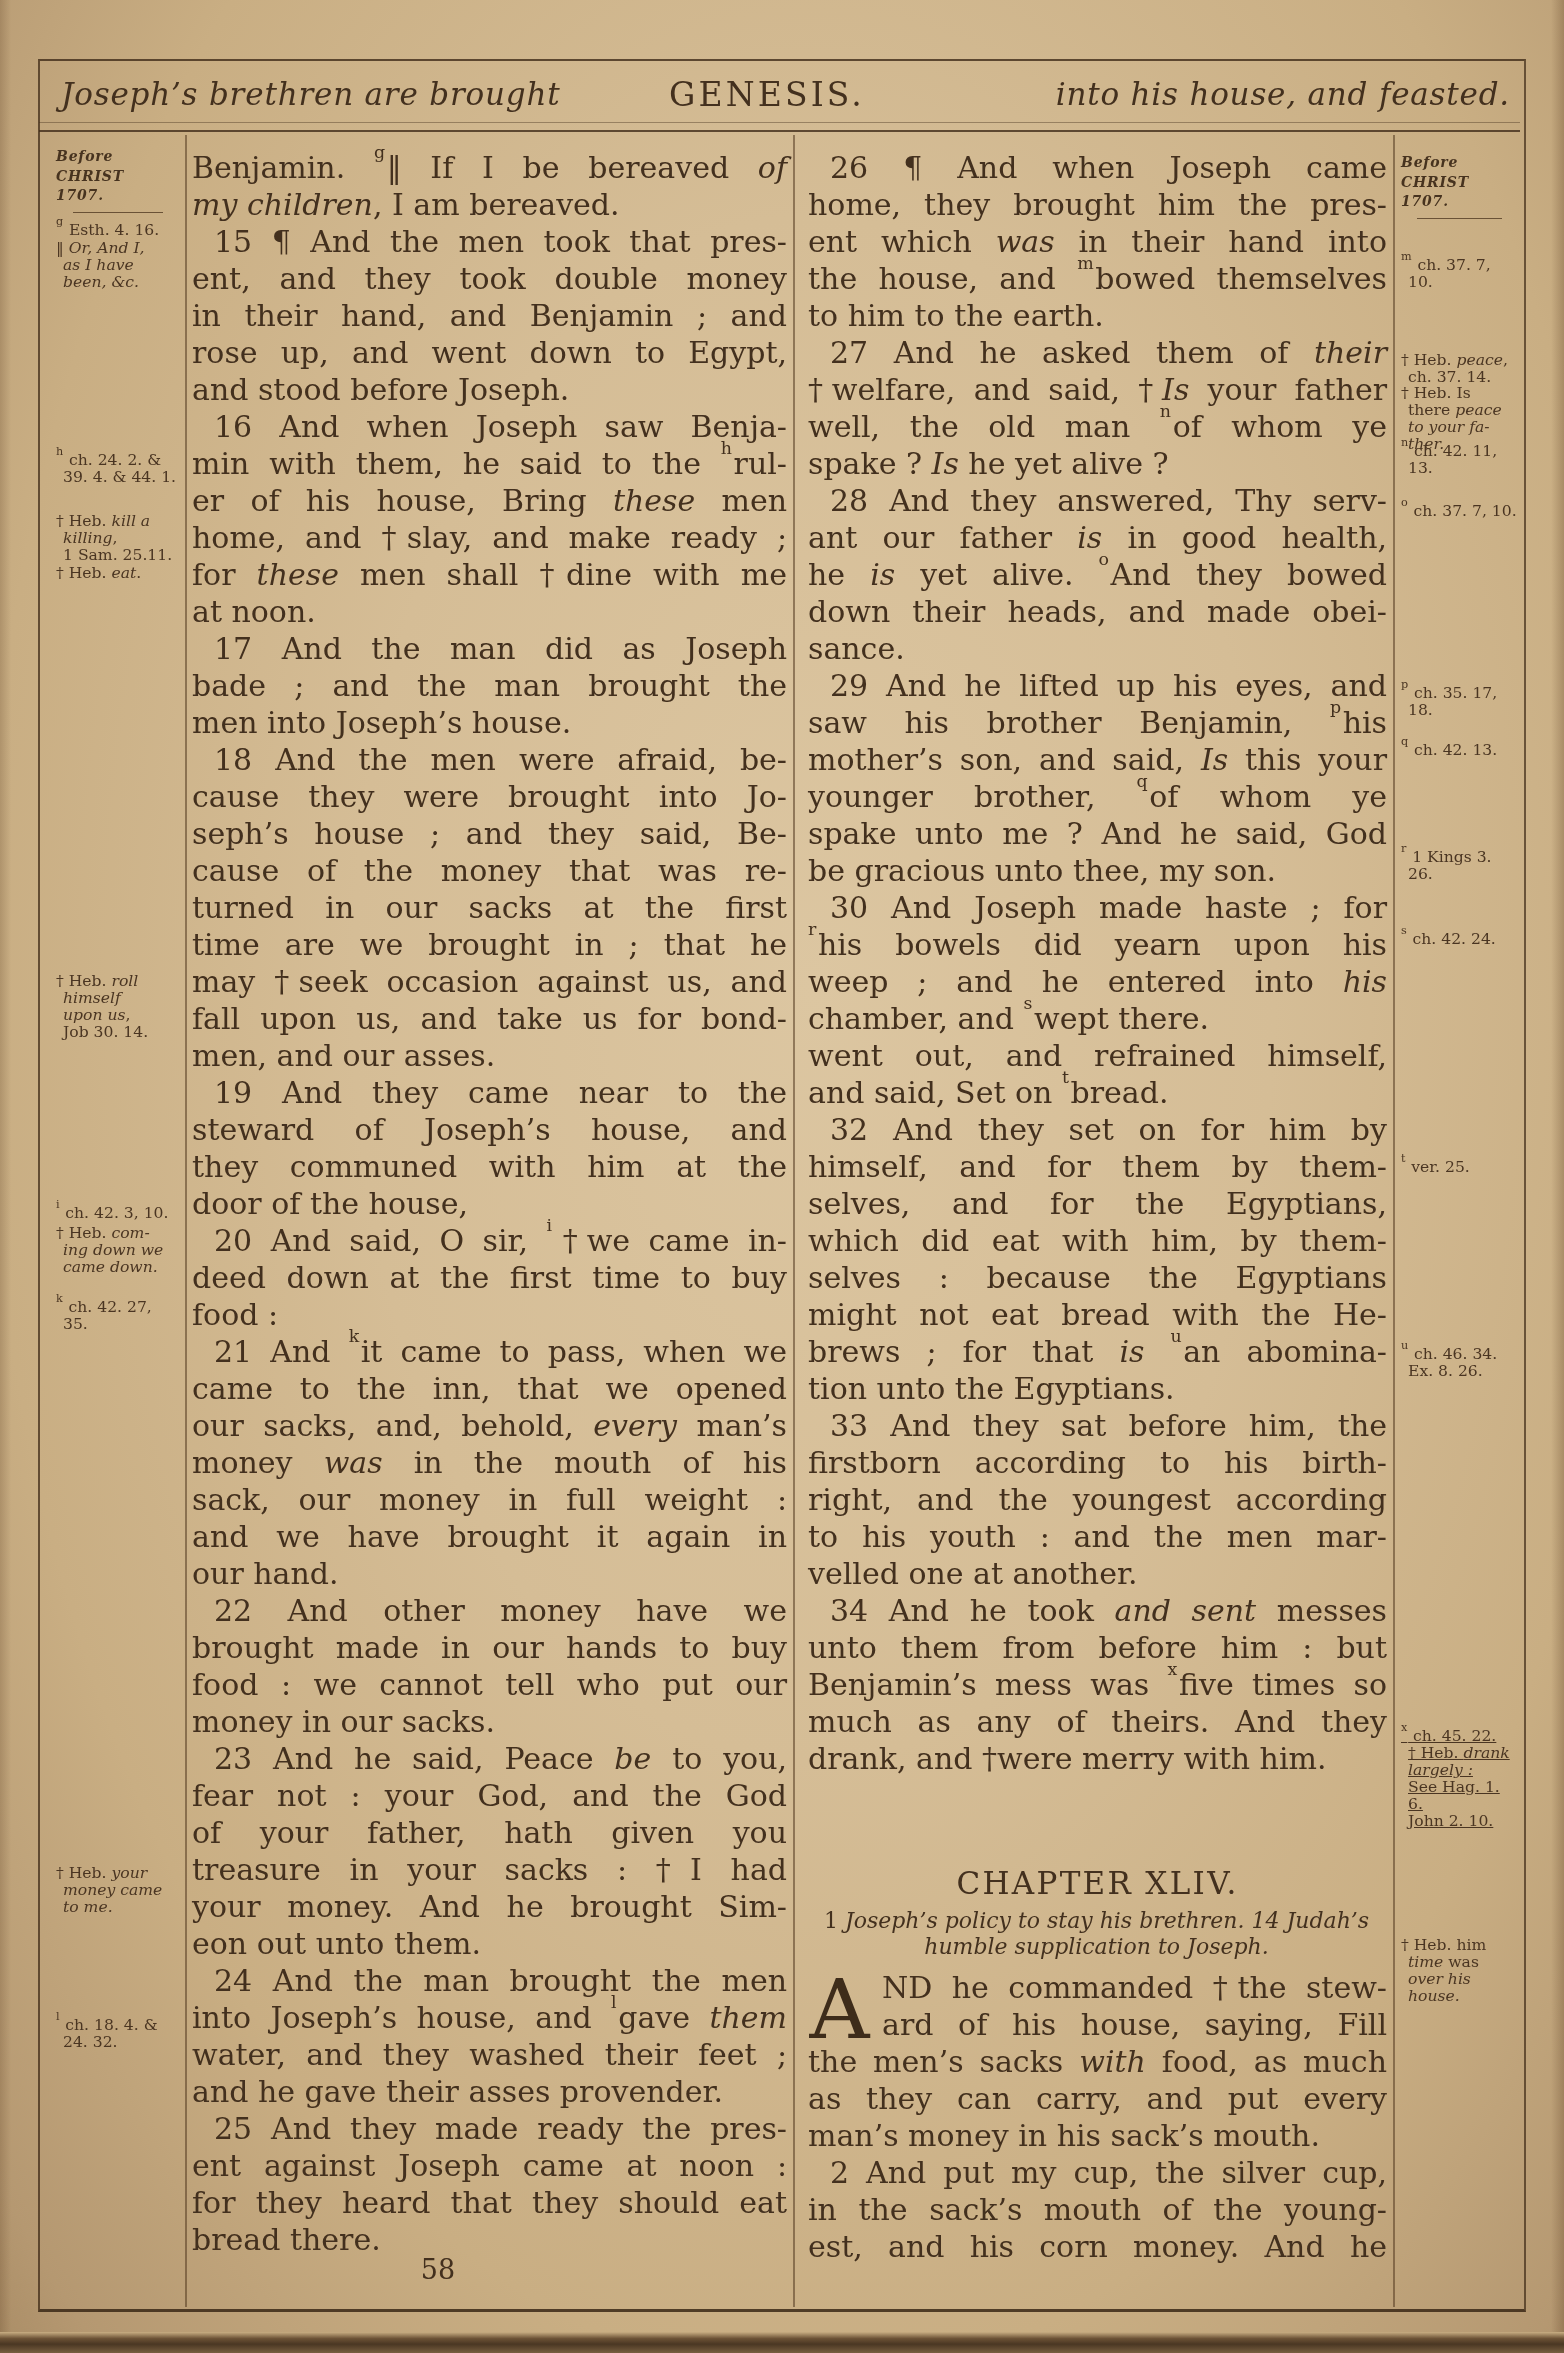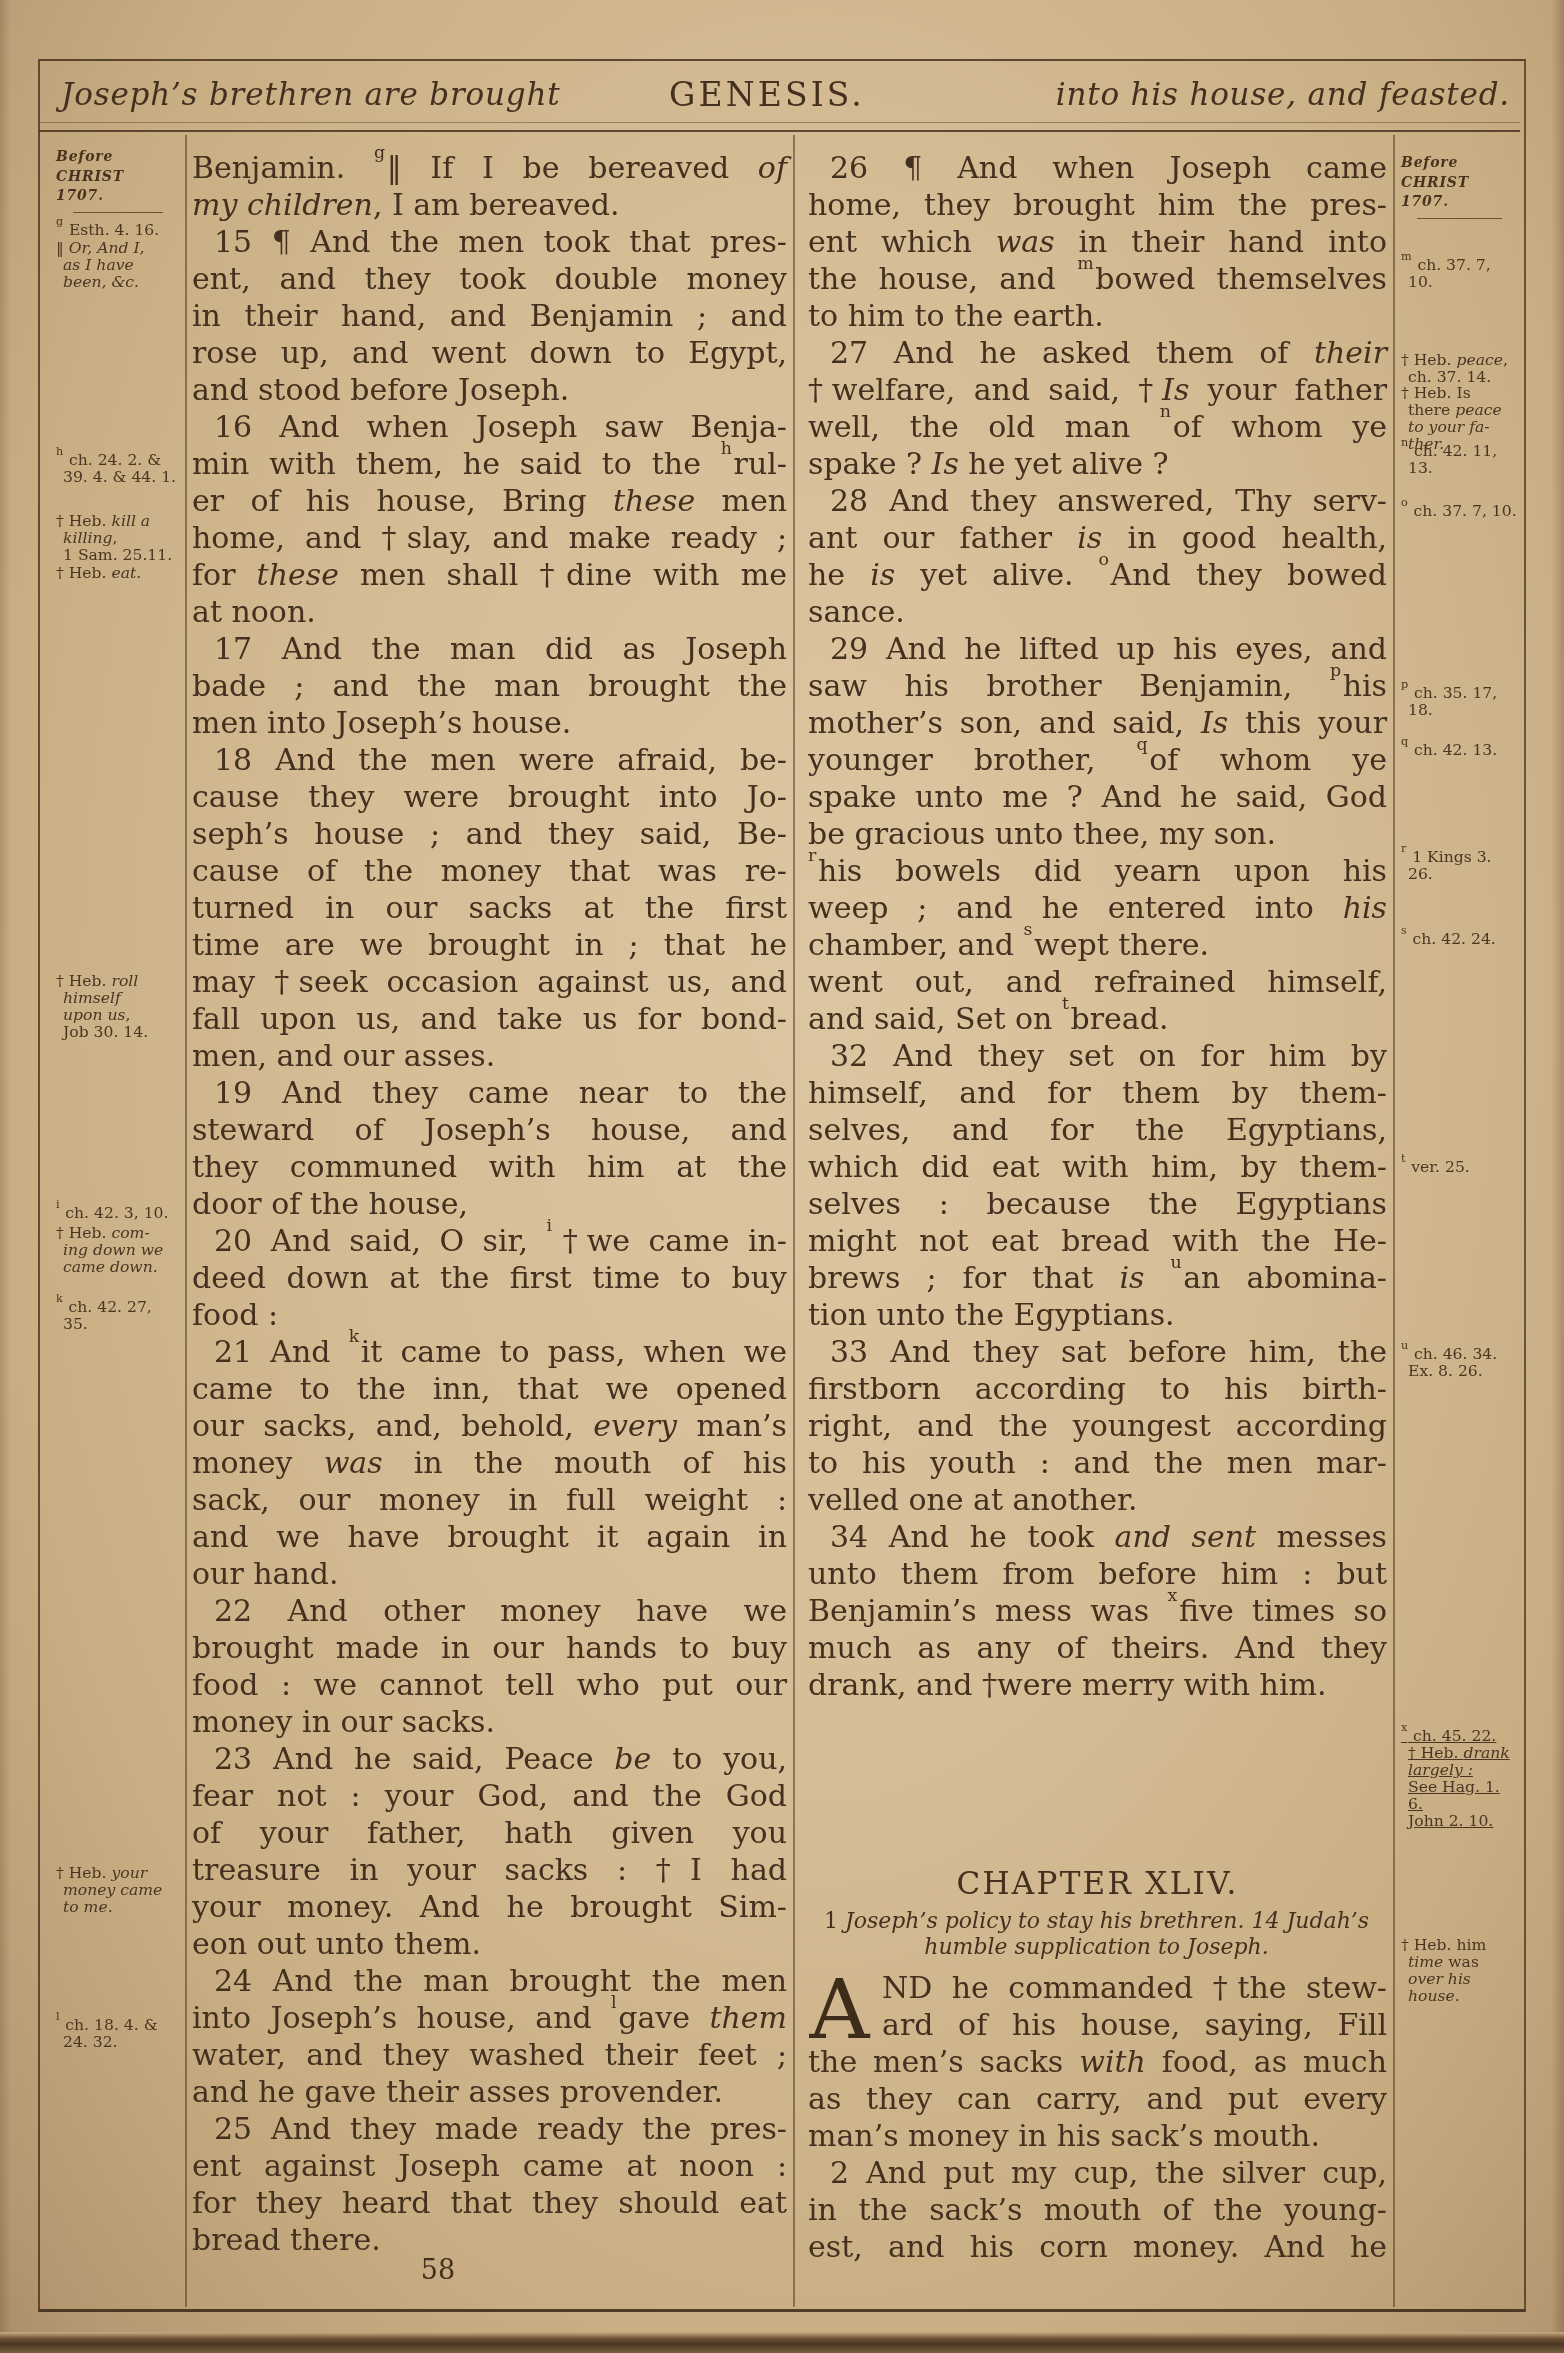--- a/index.html
+++ b/index.html
@@ -274,27 +274,29 @@
     <div class="bline">ent which <i>was</i> in their hand into</div>
     <div class="bline">the house, and <sup class="ref">m</sup>bowed themselves</div>
     <div class="bline pend">to him to the earth.</div>
     <div class="bline vstart">27 And he asked them of <i>their</i></div>
     <div class="bline">†welfare, and said, †<i>Is</i> your father</div>
     <div class="bline">well, the old man <sup class="ref">n</sup>of whom ye</div>
     <div class="bline pend">spake ?  <i>Is</i> he yet alive ?</div>
     <div class="bline vstart">28 And they answered, Thy serv-</div>
     <div class="bline">ant our father <i>is</i> in good health,</div>
     <div class="bline">he <i>is</i> yet alive. <sup class="ref">o</sup>And they bowed</div>
+    <div class="bline">down their heads, and made obei-</div>
     <div class="bline pend">sance.</div>
     <div class="bline vstart">29 And he lifted up his eyes, and</div>
     <div class="bline">saw his brother Benjamin, <sup class="ref">p</sup>his</div>
     <div class="bline">mother’s son, and said, <i>Is</i> this your</div>
     <div class="bline">younger brother, <sup class="ref">q</sup>of whom ye</div>
     <div class="bline">spake unto me ?  And he said, God</div>
     <div class="bline pend">be gracious unto thee, my son.</div>
+    <div class="bline vstart">30 And Joseph made haste ; for</div>
     <div class="bline"><sup class="ref">r</sup>his bowels did yearn upon his</div>
     <div class="bline">weep ; and he entered into <i>his</i></div>
     <div class="bline pend">chamber, and <sup class="ref">s</sup>wept there.</div>
     <div class="bline">went out, and refrained himself,</div>
     <div class="bline pend">and said, Set on <sup class="ref">t</sup>bread.</div>
     <div class="bline vstart">32 And they set on for him by</div>
     <div class="bline">himself, and for them by them-</div>
     <div class="bline">selves, and for the Egyptians,</div>
     <div class="bline">which did eat with him, by them-</div>
     <div class="bline">selves : because the Egyptians</div>

